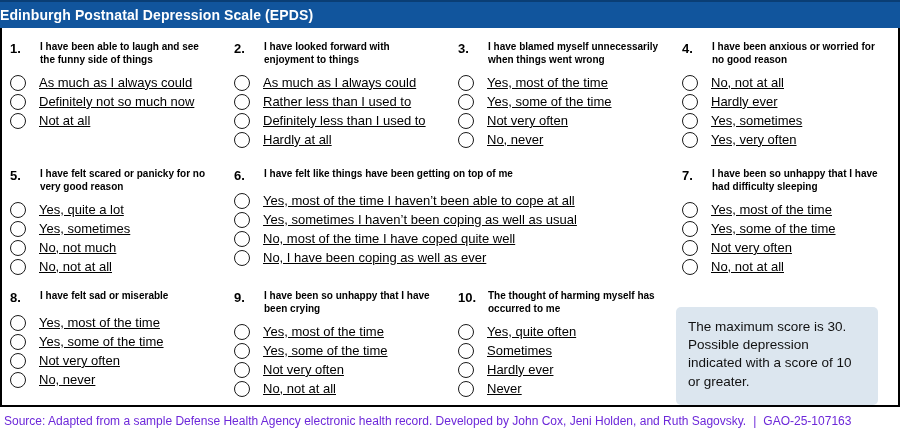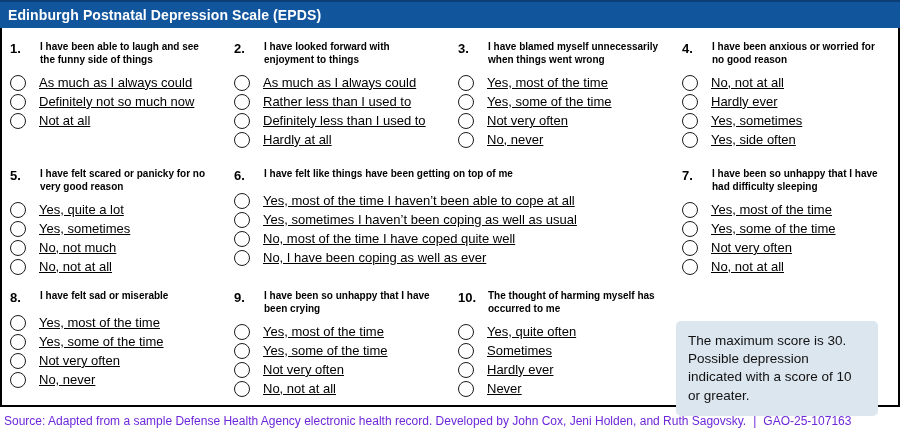--- a/index.html
+++ b/index.html
@@ -15,21 +15,21 @@
     border-left: 2px solid #000;
     border-right: 2px solid #000;
     border-bottom: 2px solid #000;
     background: #ffffff;
   }
   .header-bar {
     height: 28px;
     background: #11559d;
     border-top: 2px solid #0a3e75;
     display: flex; align-items: center;
-    padding-left: 8px;
+    padding-left: 0;
     margin: 0 -2px;
   }
   .header-bar .title {
     color: #ffffff; font-weight: bold; font-size: 14px;
     letter-spacing: 0.1px;
   }
   .grid {
     display: grid;
     grid-template-columns: repeat(4, 1fr);
     grid-template-rows: 127px 122px 1fr;
@@ -52,21 +52,21 @@
     margin: 1px 0 1px 0;
     min-height: 18px;
   }
   .radio {
     width: 16px; height: 16px; flex: 0 0 16px;
     border: 1.6px solid #1a1a1a; border-radius: 50%;
     background: #ffffff; margin-right: 13px;
   }
   .opt-label { font-size: 13px; line-height: 1.35; text-decoration: underline; }
   .note-box {
-    margin: 31px 6px 0 2px;
+    margin: 17px 6px 0 2px;
     width: 202px;
     background: #dce6ef;
     border-radius: 5px;
     padding: 11px 12px;
     font-size: 13.5px; line-height: 1.35;
     color: #111;
   }
   .footer {
     padding: 7px 0 0 4px;
     font-size: 12px; color: #6d28d9;
@@ -168,21 +168,21 @@
           <div class="option">
             <span class="radio"></span>
             <span class="opt-label">Hardly ever</span>
           </div>
           <div class="option">
             <span class="radio"></span>
             <span class="opt-label">Yes, sometimes</span>
           </div>
           <div class="option">
             <span class="radio"></span>
-            <span class="opt-label">Yes, side often</span>
+            <span class="opt-label">Yes, very often</span>
           </div>
         </div>
     </section>
 
     <section class="cell">
       <div class="q-head">
         <span class="q-num">5.</span>
         <span class="q-title">I have felt scared or panicky for no very good reason</span>
       </div>
       <div class="options">

